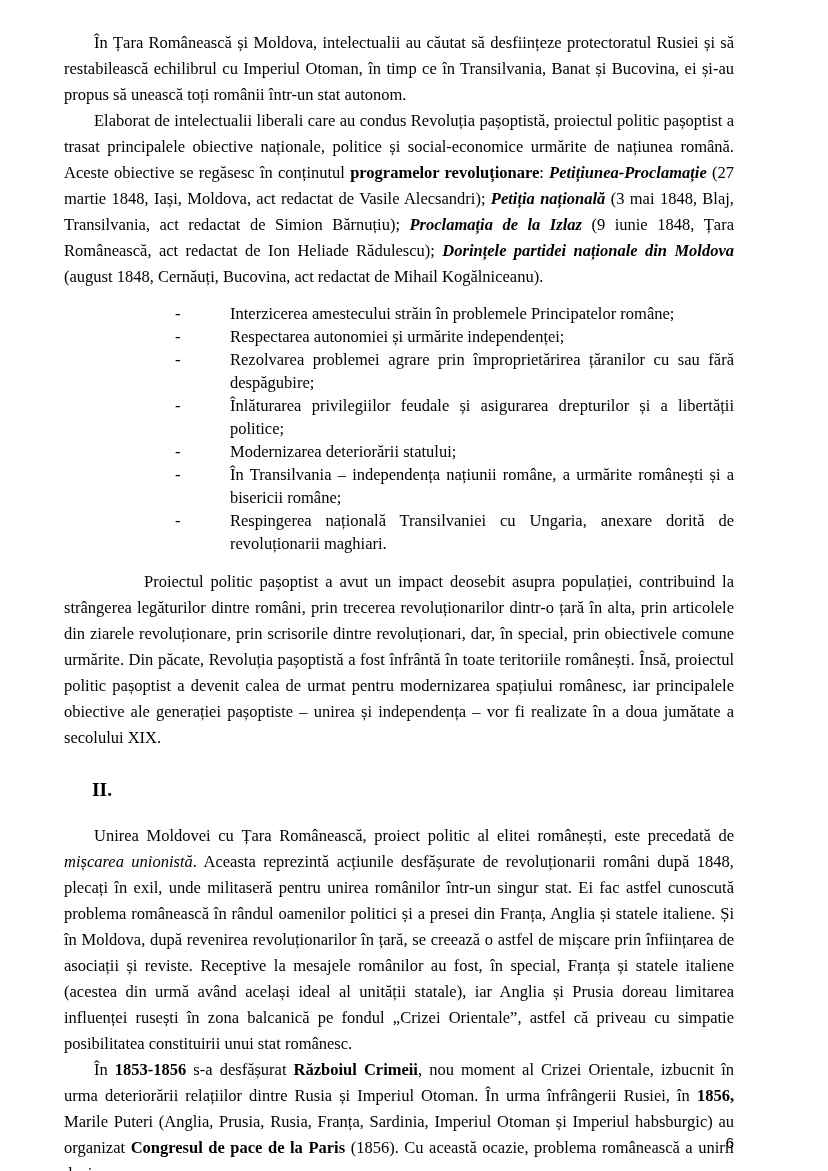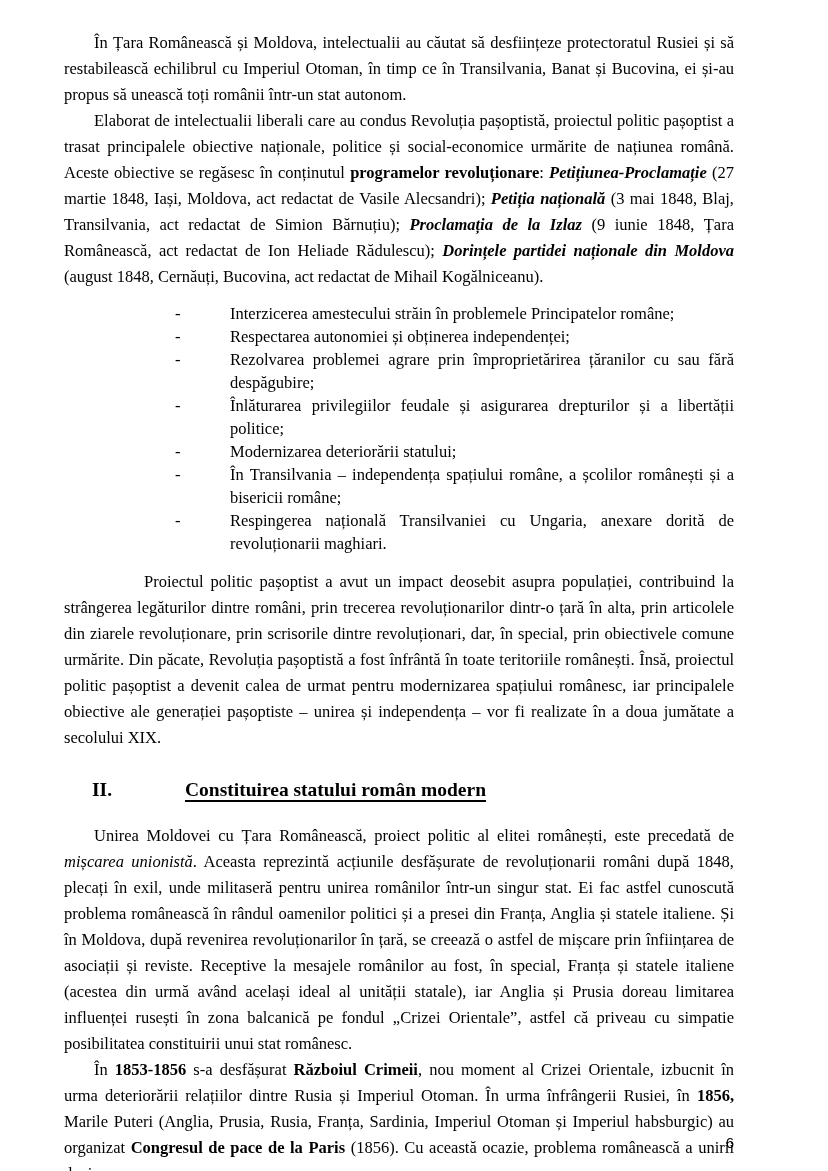--- a/index.html
+++ b/index.html
@@ -40,21 +40,20 @@
   .li-text {
     flex: 1;
     text-align: justify;
   }
   .heading {
     display: flex;
     margin: 24px 0 18px 28px;
     font-size: 19.5px;
     font-weight: bold;
     line-height: 30px;
-    gap: 40px;
   }
   .heading-num { flex: none; width: 53px; }
   .heading-title {
     text-decoration: underline;
     text-decoration-thickness: 2px;
     text-underline-offset: 4px;
   }
   .sub {
     margin: 0 0 8px 0;
     font-weight: bold;
@@ -84,49 +83,48 @@
   <p class="para indent mb12"><span>Elaborat de intelectualii liberali care au condus Revoluția pașoptistă, proiectul politic pașoptist a trasat principalele obiective naționale, politice și social-economice urmărite de națiunea română. Aceste obiective se regăsesc în conținutul </span><span style="font-weight: bold;">programelor revoluționare</span><span>: </span><span style="font-weight: bold; font-style: italic;">Petițiunea-Proclamație</span><span> (27 martie 1848, Iași, Moldova, act redactat de Vasile Alecsandri); </span><span style="font-weight: bold; font-style: italic;">Petiția națională</span><span> (3 mai 1848, Blaj, Transilvania, act redactat de Simion Bărnuțiu); </span><span style="font-weight: bold; font-style: italic;">Proclamația de la Izlaz</span><span> (9 iunie 1848, Țara Românească, act redactat de Ion Heliade Rădulescu); </span><span style="font-weight: bold; font-style: italic;">Dorințele partidei naționale din Moldova</span><span> (august 1848, Cernăuți, Bucovina, act redactat de Mihail Kogălniceanu).</span></p>
 
 
   <div class="list">
     <div class="li">
       <span class="dash">-</span>
       <span class="li-text">Interzicerea amestecului străin în problemele Principatelor române;</span>
     </div>
     <div class="li">
       <span class="dash">-</span>
-      <span class="li-text">Respectarea autonomiei și obținerea independenței;</span>
+      <span class="li-text">Respectarea autonomiei și urmărite independenței;</span>
     </div>
     <div class="li">
       <span class="dash">-</span>
       <span class="li-text">Rezolvarea problemei agrare prin împroprietărirea țăranilor cu sau fără despăgubire;</span>
     </div>
     <div class="li">
       <span class="dash">-</span>
       <span class="li-text">Înlăturarea privilegiilor feudale și asigurarea drepturilor și a libertății politice;</span>
     </div>
     <div class="li">
       <span class="dash">-</span>
       <span class="li-text">Modernizarea deteriorării statului;</span>
     </div>
     <div class="li">
       <span class="dash">-</span>
-      <span class="li-text">În Transilvania – independența spațiului române, a școlilor românești și a bisericii române;</span>
+      <span class="li-text">În Transilvania – independența națiunii române, a urmărite românești și a bisericii române;</span>
     </div>
     <div class="li">
       <span class="dash">-</span>
       <span class="li-text">Respingerea națională Transilvaniei cu Ungaria, anexare dorită de revoluționarii maghiari.</span>
     </div>
   </div>
 
   <p class="para indent-lg"><span>Proiectul politic pașoptist a avut un impact deosebit asupra populației, contribuind la strângerea legăturilor dintre români, prin trecerea revoluționarilor dintr-o țară în alta, prin articolele din ziarele revoluționare, prin scrisorile dintre revoluționari, dar, în special, prin obiectivele comune urmărite. Din păcate, Revoluția pașoptistă a fost înfrântă în toate teritoriile românești. Însă, proiectul politic pașoptist a devenit calea de urmat pentru modernizarea spațiului românesc, iar principalele obiective ale generației pașoptiste – unirea și independența – vor fi realizate în a doua jumătate a secolului XIX.</span></p>
 
   <div class="heading">
     <span class="heading-num">II.</span>
-    <span class="heading-title">Constituirea statului român modern</span>
   </div>
 
 
   <p class="para indent mb8"><span>Unirea Moldovei cu Țara Românească, proiect politic al elitei românești, este precedată de </span><span style="font-style: italic;">mișcarea unionistă</span><span>. Aceasta reprezintă acțiunile desfășurate de revoluționarii români după 1848, plecați în exil, unde militaseră pentru unirea românilor într-un singur stat. Ei fac astfel cunoscută problema românească în rândul oamenilor politici și a presei din Franța, Anglia și statele italiene. Și în Moldova, după revenirea revoluționarilor în țară, se creează o astfel de mișcare prin înființarea de asociații și reviste. Receptive la mesajele românilor au fost, în special, Franța și statele italiene (acestea din urmă având același ideal al unității statale), iar Anglia și Prusia doreau limitarea influenței rusești în zona balcanică pe fondul „Crizei Orientale”, astfel că priveau cu simpatie posibilitatea constituirii unui stat românesc.</span></p>
 
 
   <p class="para indent"><span>În </span><span style="font-weight: bold;">1853-1856</span><span> s-a desfășurat </span><span style="font-weight: bold;">Războiul Crimeii</span><span>, nou moment al Crizei Orientale, izbucnit în urma deteriorării relațiilor dintre Rusia și Imperiul Otoman. În urma înfrângerii Rusiei, în </span><span style="font-weight: bold;">1856,</span><span> Marile Puteri (Anglia, Prusia, Rusia, Franța, Sardinia, Imperiul Otoman și Imperiul habsburgic) au organizat </span><span style="font-weight: bold;">Congresul de pace de la Paris</span><span> (1856). Cu această ocazie, problema românească a unirii devine o</span></p>
 
   <div class="pagenum">6</div>
 

